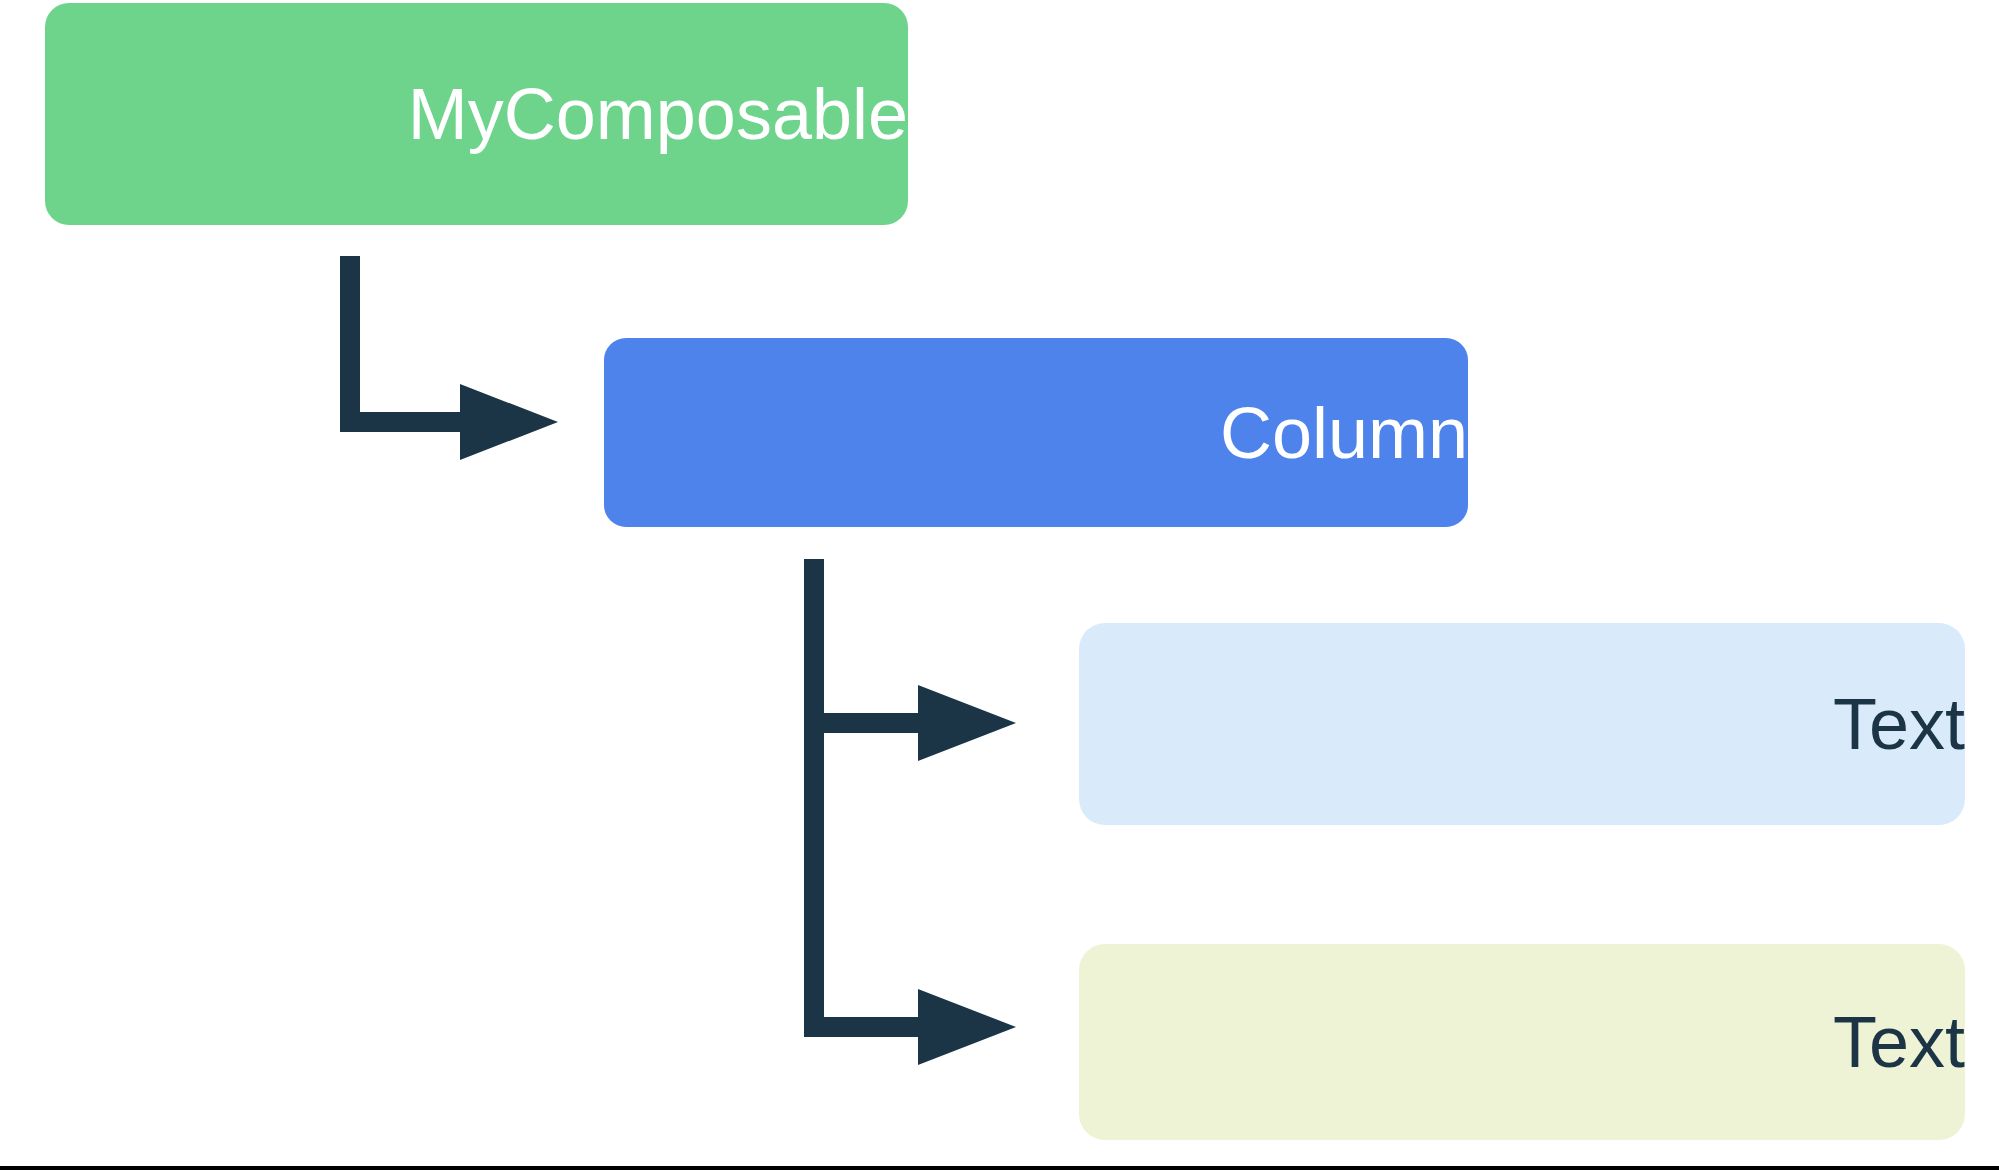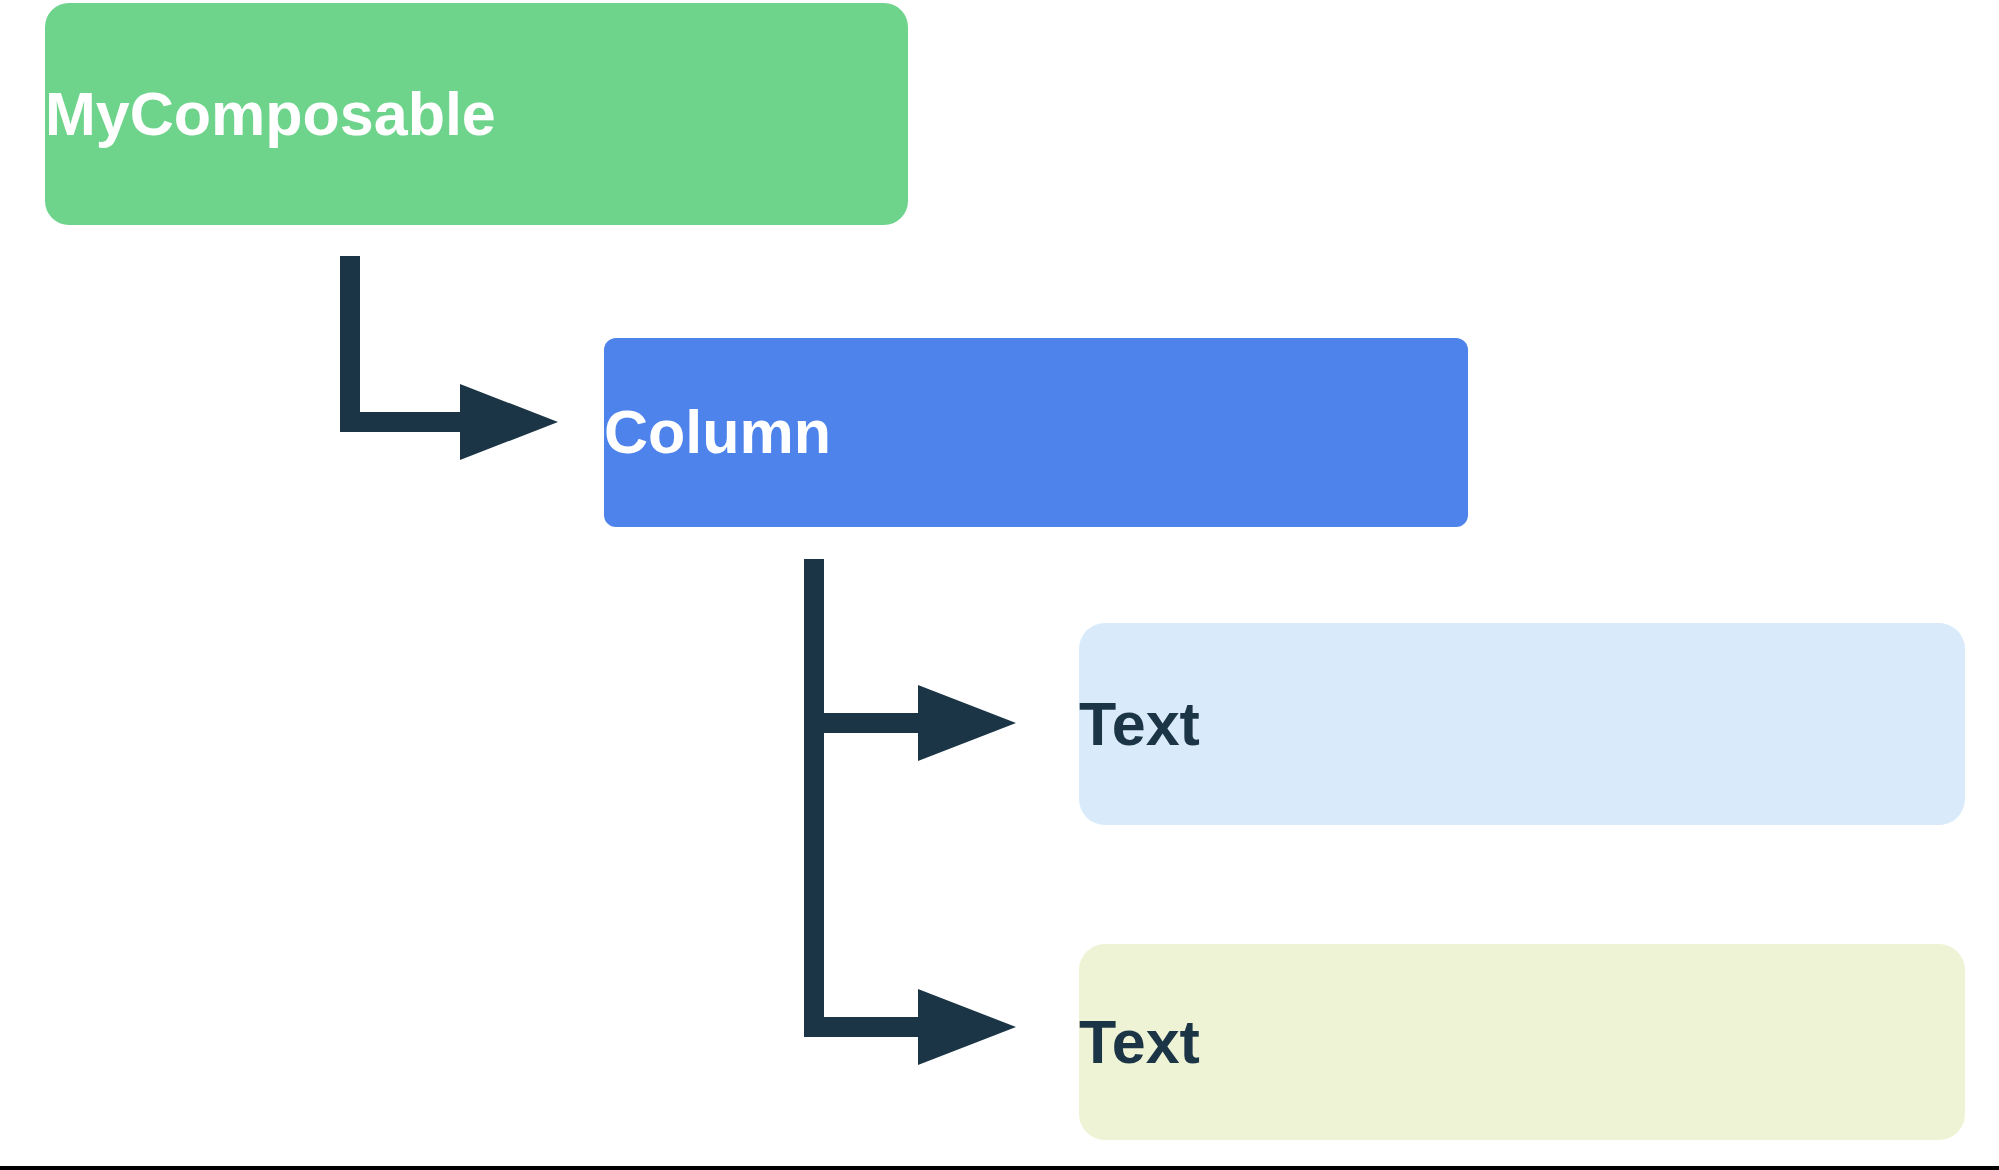--- a/index.html
+++ b/index.html
@@ -12,33 +12,33 @@
     position: relative;
     width: 1999px;
     height: 1170px;
     background: #ffffff;
     overflow: hidden;
   }
   .node {
     position: absolute;
     display: flex;
     align-items: center;
-    justify-content: flex-start;
-    font-size: 61px;
-    font-weight: 700;
+    justify-content: flex-end;
+    font-size: 72px;
+    font-weight: 400;
     line-height: 1;
     white-space: nowrap;
   }
   .node-green {
     left: 45px; top: 3px; width: 863px; height: 222px;
     background: #6ED48C; color: #ffffff; border-radius: 24px;
   }
   .node-blue {
     left: 604px; top: 338px; width: 864px; height: 189px;
-    background: #4D83EA; color: #ffffff; border-radius: 12px;
+    background: #4D83EA; color: #ffffff; border-radius: 22px;
   }
   .node-lightblue {
     left: 1079px; top: 623px; width: 886px; height: 202px;
     background: #D9EAFB; color: #1B3546; border-radius: 26px;
   }
   .node-paleyellow {
     left: 1079px; top: 944px; width: 886px; height: 196px;
     background: #EFF3D5; color: #1B3546; border-radius: 26px;
   }
   .conn {

